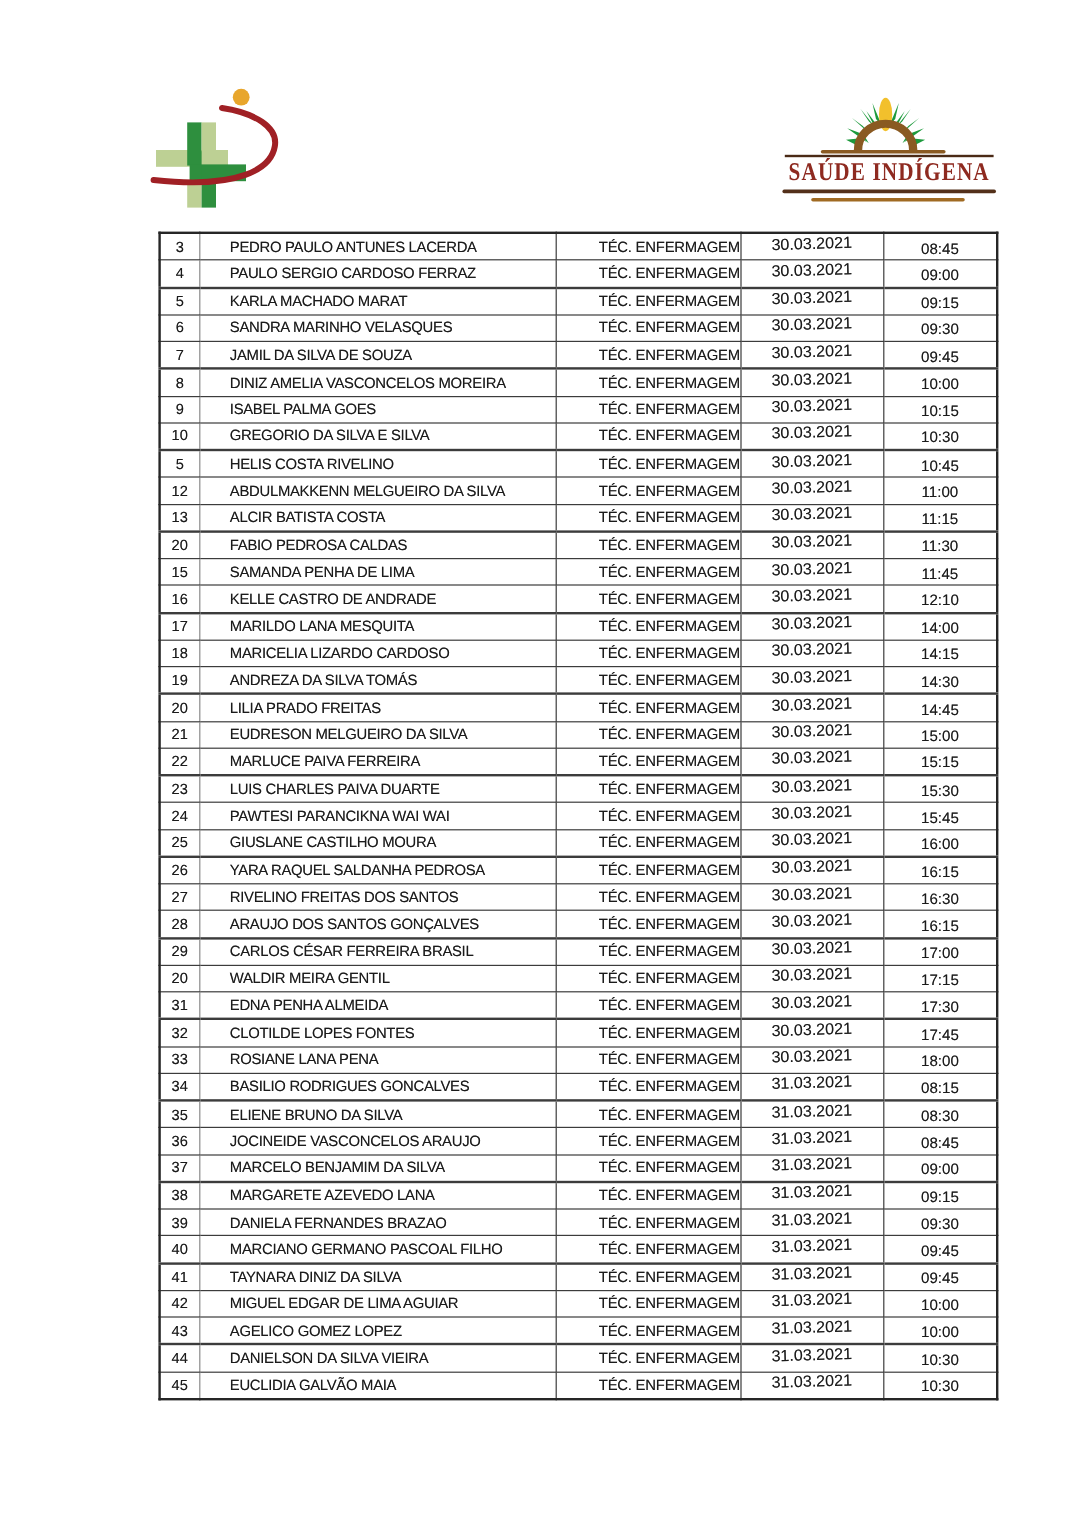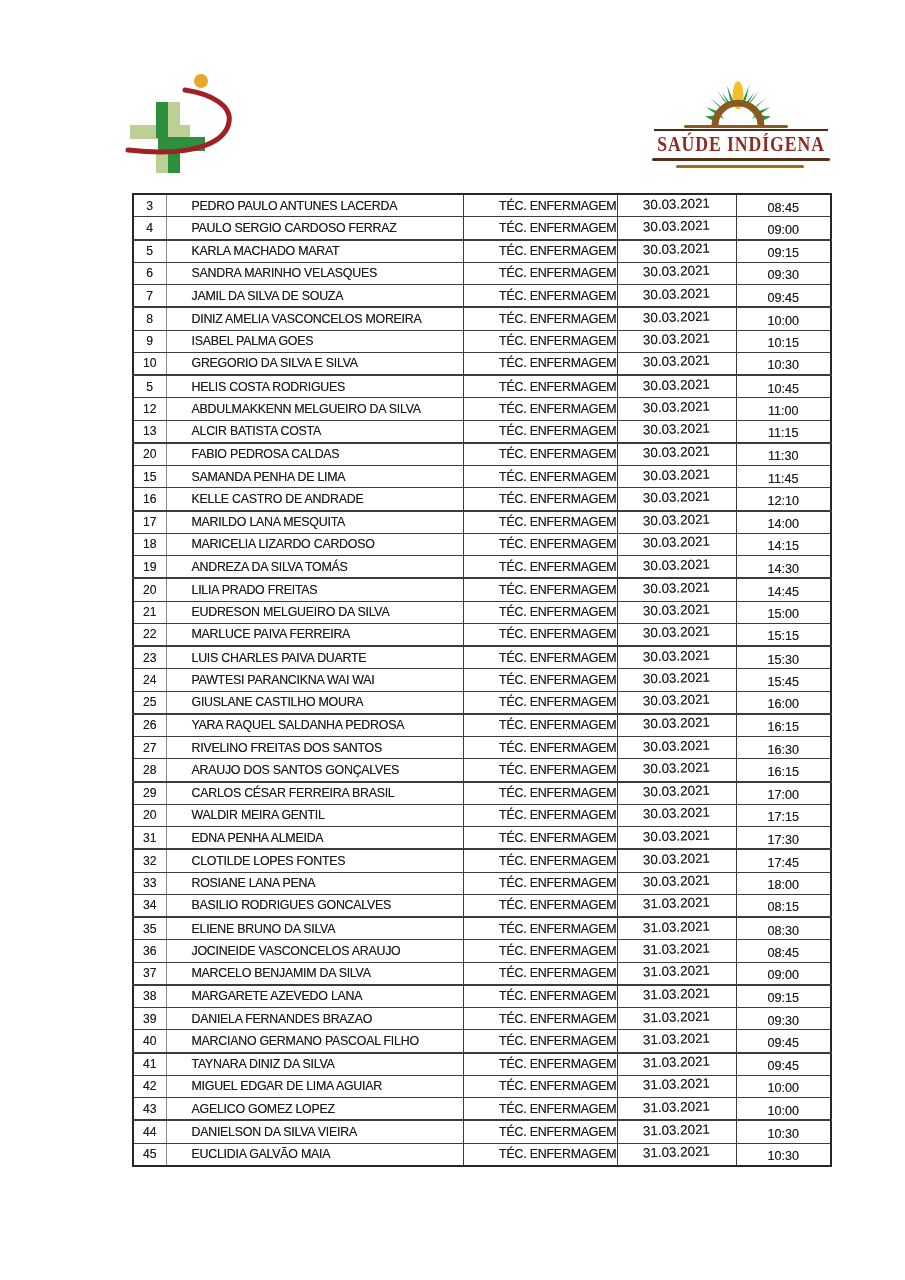--- a/index.html
+++ b/index.html
@@ -160,21 +160,21 @@
         </tr>
         <tr>
           <td class="c-num"><span class="cv">10</span></td>
           <td class="c-name"><span class="cv">GREGORIO DA SILVA E SILVA</span></td>
           <td class="c-role"><span class="cv">TÉC. ENFERMAGEM</span></td>
           <td class="c-date"><span class="cv">30.03.2021</span></td>
           <td class="c-time"><span class="cv">10:30</span></td>
         </tr>
         <tr>
           <td class="c-num"><span class="cv">5</span></td>
-          <td class="c-name"><span class="cv">HELIS COSTA RODRIGUES</span></td>
+          <td class="c-name"><span class="cv">HELIS COSTA RIVELINO</span></td>
           <td class="c-role"><span class="cv">TÉC. ENFERMAGEM</span></td>
           <td class="c-date"><span class="cv">30.03.2021</span></td>
           <td class="c-time"><span class="cv">10:45</span></td>
         </tr>
         <tr>
           <td class="c-num"><span class="cv">12</span></td>
           <td class="c-name"><span class="cv">ABDULMAKKENN MELGUEIRO DA SILVA</span></td>
           <td class="c-role"><span class="cv">TÉC. ENFERMAGEM</span></td>
           <td class="c-date"><span class="cv">30.03.2021</span></td>
           <td class="c-time"><span class="cv">11:00</span></td>

